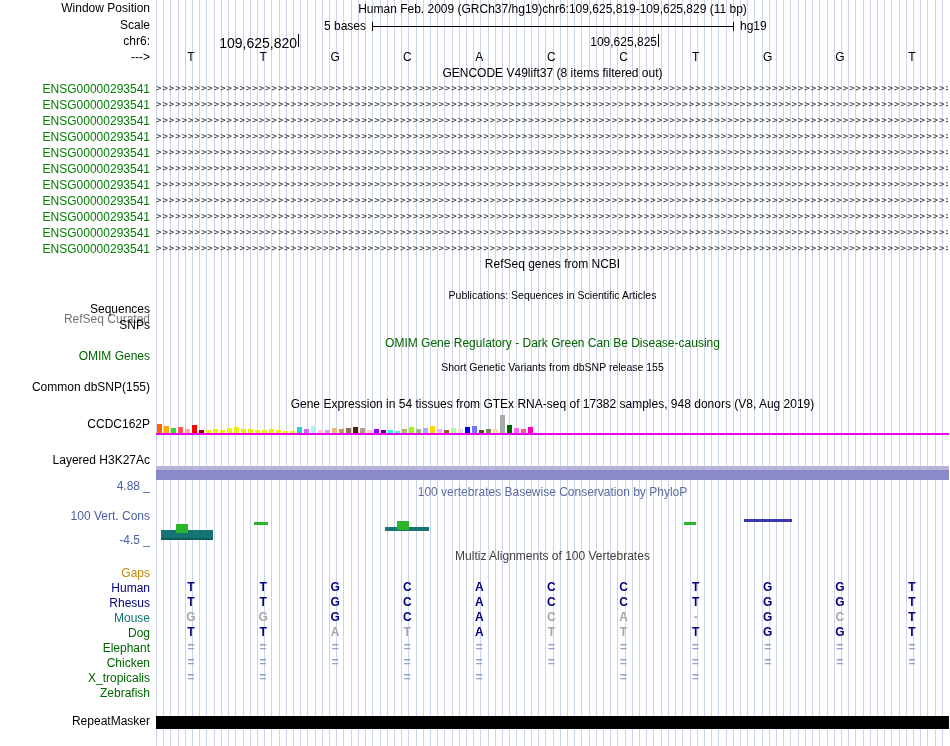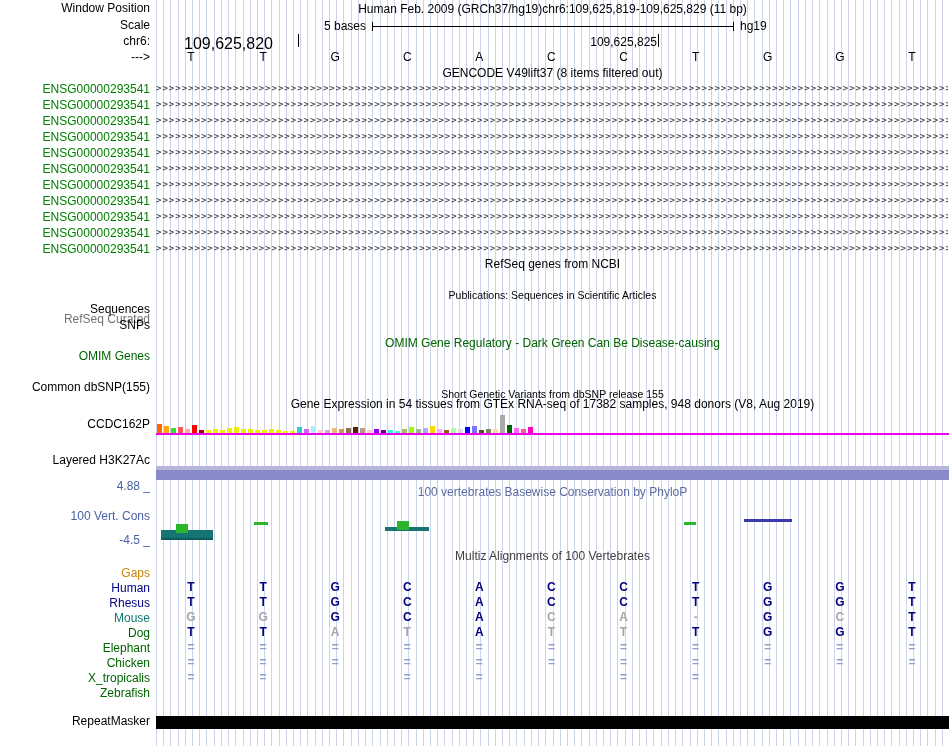--- a/index.html
+++ b/index.html
@@ -34,40 +34,40 @@
   </div>
 
   <div class="side-label" style="top:19px">Scale</div>
   <div class="abs" style="left:280px;top:19px;width:86px;text-align:right;font-size:12px">5 bases</div>
   <div class="hline" style="left:372px;top:26px;width:362px"></div>
   <div class="tick" style="left:372px;top:22px;height:9px"></div>
   <div class="tick" style="left:733px;top:22px;height:9px"></div>
   <div class="abs" style="left:740px;top:19px;font-size:12px">hg19</div>
 
   <div class="side-label" style="top:35px">chr6:</div>
-  <div class="abs" style="left:160px;top:35px;width:137px;text-align:center;font-size:16px">109,625,820</div>
+  <div class="abs" style="left:160px;top:35px;width:137px;text-align:right;font-size:14px">109,625,820</div>
   <div class="tick" style="left:298px;top:34px;height:13px"></div>
   <div class="abs" style="left:520px;top:35px;width:137px;text-align:right;font-size:12px">109,625,825</div>
   <div class="tick" style="left:658px;top:34px;height:13px"></div>
 
   <div class="side-label" style="top:51px">---&gt;</div>
 
   <div class="ctitle" style="top:67px">GENCODE V49lift37 (8 items filtered out)</div>
 
   <div class="ctitle" style="top:258px">RefSeq genes from NCBI</div>
   <div class="side-label c-navy" style="top:272px">RefSeq Curated</div>
 
   <div class="ctitle small" style="top:289px">Publications: Sequences in Scientific Articles</div>
   <div class="side-label" style="top:303px">Sequences</div>
   <div class="side-label" style="top:319px">SNPs</div>
 
   <div class="ctitle c-green" style="top:337px">OMIM Gene Regulatory - Dark Green Can Be Disease-causing</div>
   <div class="side-label c-green" style="top:350px">OMIM Genes</div>
 
-  <div class="ctitle small" style="top:388px">Short Genetic Variants from dbSNP release 155</div>
+  <div class="ctitle small" style="top:361px">Short Genetic Variants from dbSNP release 155</div>
   <div class="side-label" style="top:381px">Common dbSNP(155)</div>
 
   <div class="ctitle" style="top:398px">Gene Expression in 54 tissues from GTEx RNA-seq of 17382 samples, 948 donors (V8, Aug 2019)</div>
   <div class="side-label" style="top:418px">CCDC162P</div>
   <div class="abs" style="left:156px;top:433px;width:793px;height:2px;background:#ee00ee"></div>
 
   <div class="side-label" style="top:454px">Layered H3K27Ac</div>
   <div class="abs" style="left:156px;top:466px;width:793px;height:14px;background:linear-gradient(#b6b6dd 0 4px,#8a8ac9 4px)"></div>
 
   <div class="side-label c-blue" style="top:480px">4.88 _</div>

